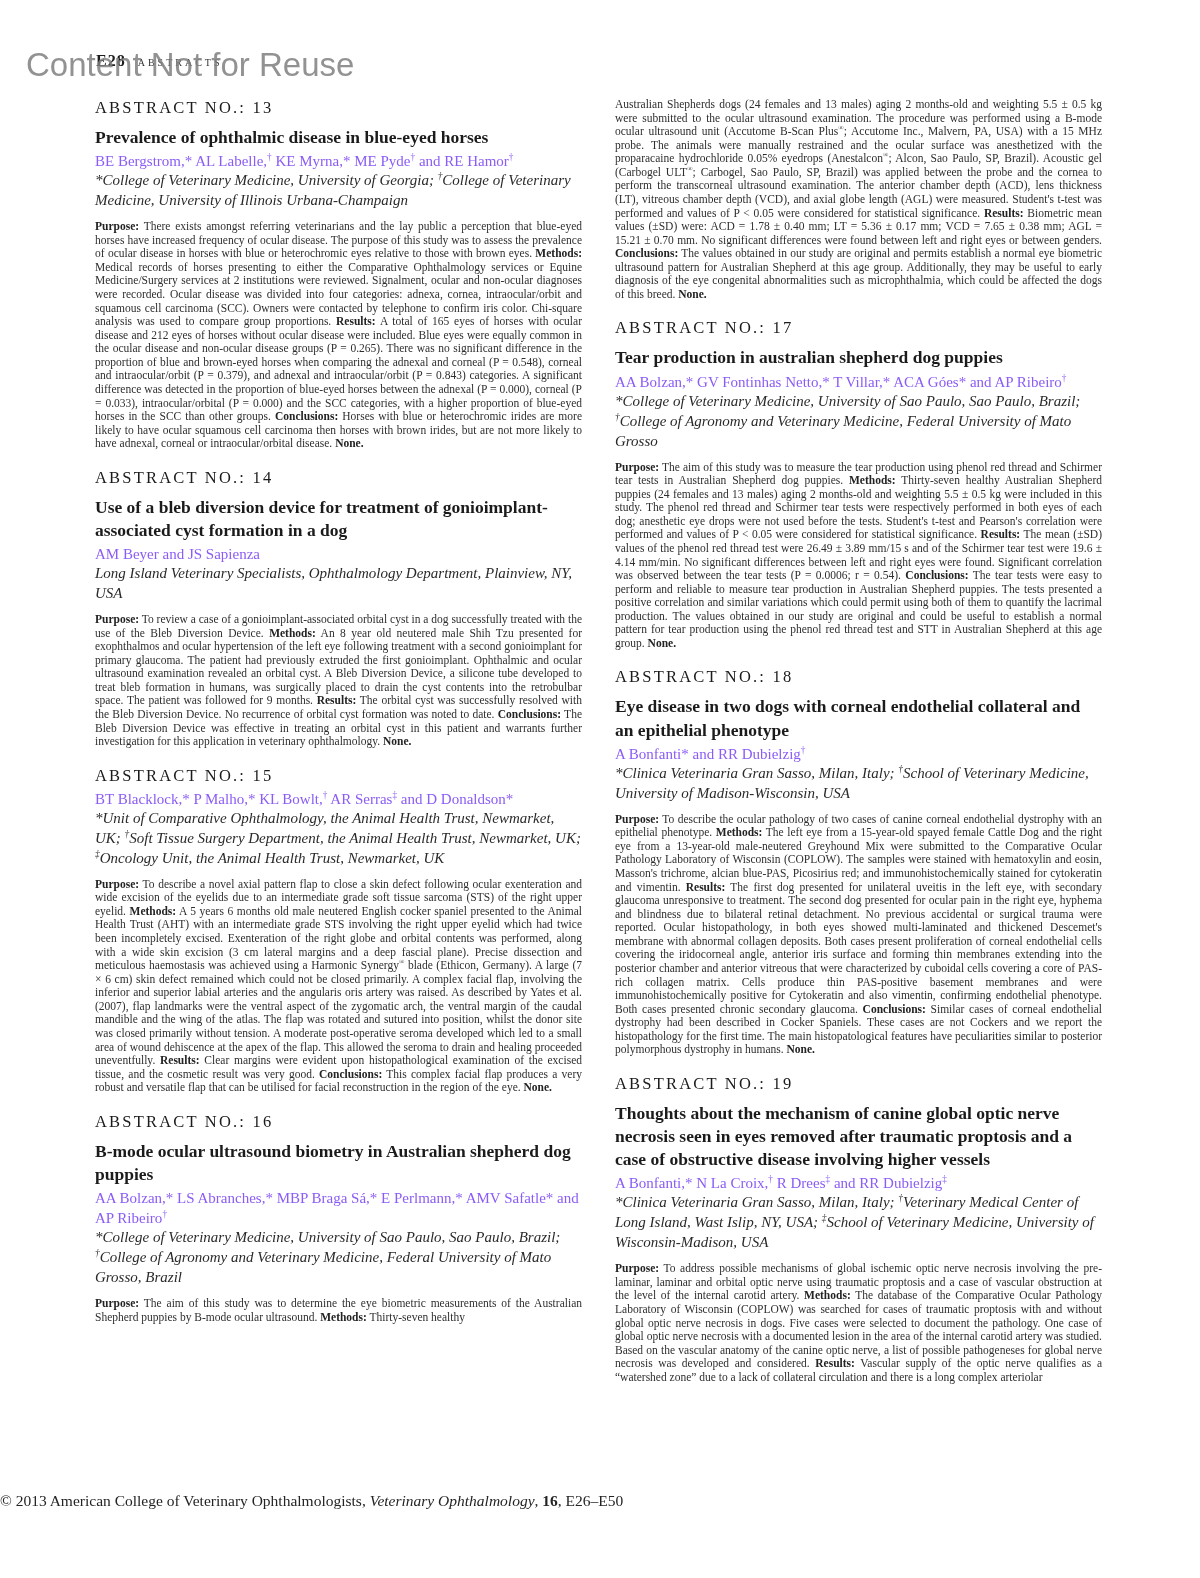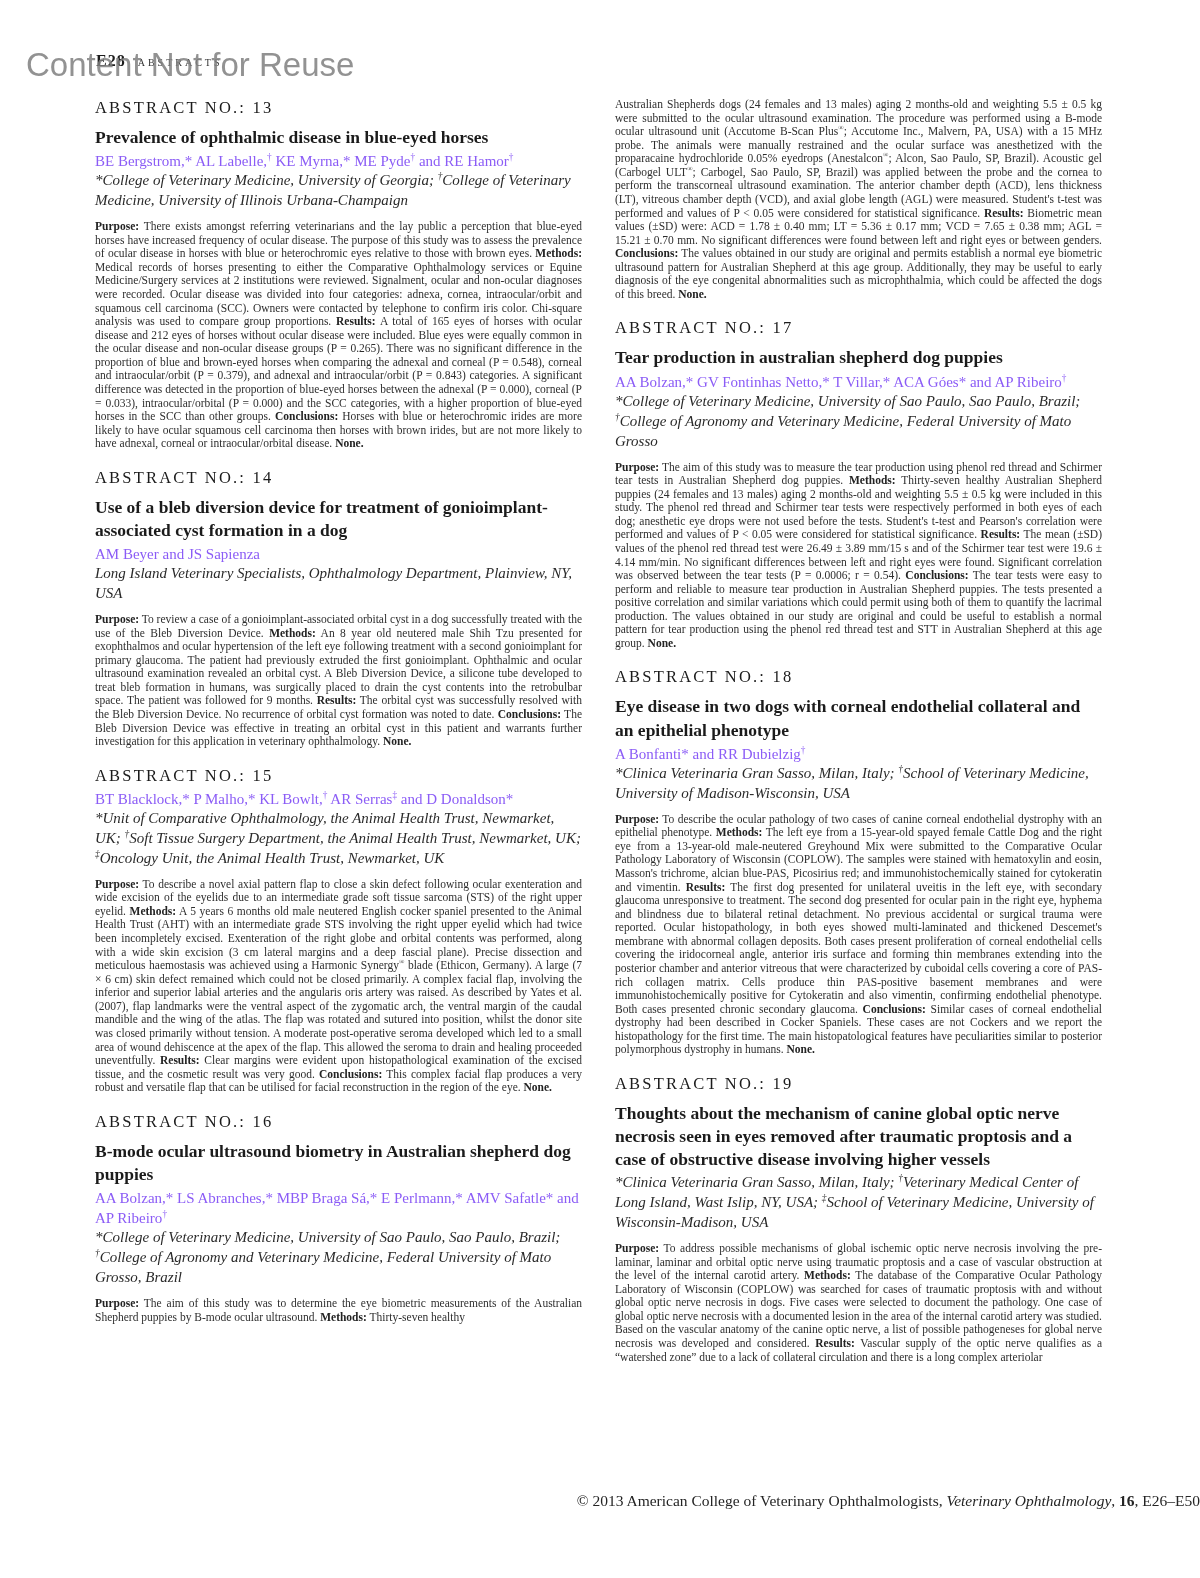--- a/index.html
+++ b/index.html
@@ -37,21 +37,21 @@
   .authors { font-size: 15px; line-height: 1.35; margin: 0; color: #8b5cf6; }
   .affiliation { font-size: 15px; font-style: italic; line-height: 1.33; margin: 0 0 9px 0; color: #2a2a2a; }
   .body-text {
     font-size: 11.5px; line-height: 1.18; text-align: justify;
     margin: 0; color: #2e2e2e;
   }
   .body-text b { color: #232323; }
   sup { font-size: 0.62em; line-height: 0; }
   .footer {
     position: absolute; top: 1492px; left: 0; width: 1200px;
-    text-align: right; font-size: 15.5px; color: #242424;
+    text-align: left; font-size: 15.5px; color: #242424;
   }
 </style>
 </head>
 <body>
 
 <div class="page">
   <div class="watermark">Content Not for Reuse</div>
 
   <div class="page-header">
     <span class="page-num">E28</span>
@@ -102,20 +102,21 @@
         <section class="abstract">
           <h2 class="abs-heading">ABSTRACT NO.: 18</h2>
           <h3 class="abs-title">Eye disease in two dogs with corneal endothelial collateral and an epithelial phenotype</h3>
           <p class="authors">A Bonfanti* and RR Dubielzig<sup>†</sup></p>
           <p class="affiliation">*Clinica Veterinaria Gran Sasso, Milan, Italy; <sup>†</sup>School of Veterinary Medicine, University of Madison-Wisconsin, USA</p>
           <p class="body-text"><b>Purpose:</b>  To describe the ocular pathology of two cases of canine corneal endothelial dystrophy with an epithelial phenotype. <b>Methods:</b>  The left eye from a 15-year-old spayed female Cattle Dog and the right eye from a 13-year-old male-neutered Greyhound Mix were submitted to the Comparative Ocular Pathology Laboratory of Wisconsin (COPLOW). The samples were stained with hematoxylin and eosin, Masson's trichrome, alcian blue-PAS, Picosirius red; and immunohistochemically stained for cytokeratin and vimentin. <b>Results:</b>  The first dog presented for unilateral uveitis in the left eye, with secondary glaucoma unresponsive to treatment. The second dog presented for ocular pain in the right eye, hyphema and blindness due to bilateral retinal detachment. No previous accidental or surgical trauma were reported. Ocular histopathology, in both eyes showed multi-laminated and thickened Descemet's membrane with abnormal collagen deposits. Both cases present proliferation of corneal endothelial cells covering the iridocorneal angle, anterior iris surface and forming thin membranes extending into the posterior chamber and anterior vitreous that were characterized by cuboidal cells covering a core of PAS-rich collagen matrix. Cells produce thin PAS-positive basement membranes and were immunohistochemically positive for Cytokeratin and also vimentin, confirming endothelial phenotype. Both cases presented chronic secondary glaucoma. <b>Conclusions:</b>  Similar cases of corneal endothelial dystrophy had been described in Cocker Spaniels. These cases are not Cockers and we report the histopathology for the first time. The main histopatological features have peculiarities similar to posterior polymorphous dystrophy in humans. <b>None.</b></p>
         </section>
         <section class="abstract">
           <h2 class="abs-heading">ABSTRACT NO.: 19</h2>
           <h3 class="abs-title">Thoughts about the mechanism of canine global optic nerve necrosis seen in eyes removed after traumatic proptosis and a case of obstructive disease involving higher vessels</h3>
+          <p class="authors">A Bonfanti,* N La Croix,<sup>†</sup> R Drees<sup>‡</sup> and RR Dubielzig<sup>‡</sup></p>
           <p class="affiliation">*Clinica Veterinaria Gran Sasso, Milan, Italy; <sup>†</sup>Veterinary Medical Center of Long Island, Wast Islip, NY, USA; <sup>‡</sup>School of Veterinary Medicine, University of Wisconsin-Madison, USA</p>
           <p class="body-text"><b>Purpose:</b>  To address possible mechanisms of global ischemic optic nerve necrosis involving the pre-laminar, laminar and orbital optic nerve using traumatic proptosis and a case of vascular obstruction at the level of the internal carotid artery. <b>Methods:</b>  The database of the Comparative Ocular Pathology Laboratory of Wisconsin (COPLOW) was searched for cases of traumatic proptosis with and without global optic nerve necrosis in dogs. Five cases were selected to document the pathology. One case of global optic nerve necrosis with a documented lesion in the area of the internal carotid artery was studied. Based on the vascular anatomy of the canine optic nerve, a list of possible pathogeneses for global nerve necrosis was developed and considered. <b>Results:</b>  Vascular supply of the optic nerve qualifies as a “watershed zone” due to a lack of collateral circulation and there is a long complex arteriolar</p>
         </section>
       </div>
   </div>
 
   <div class="footer" id="footer">© 2013 American College of Veterinary Ophthalmologists, <i>Veterinary Ophthalmology</i>, <b>16</b>, E26–E50</div>
 </div>
 
 </body></html>

